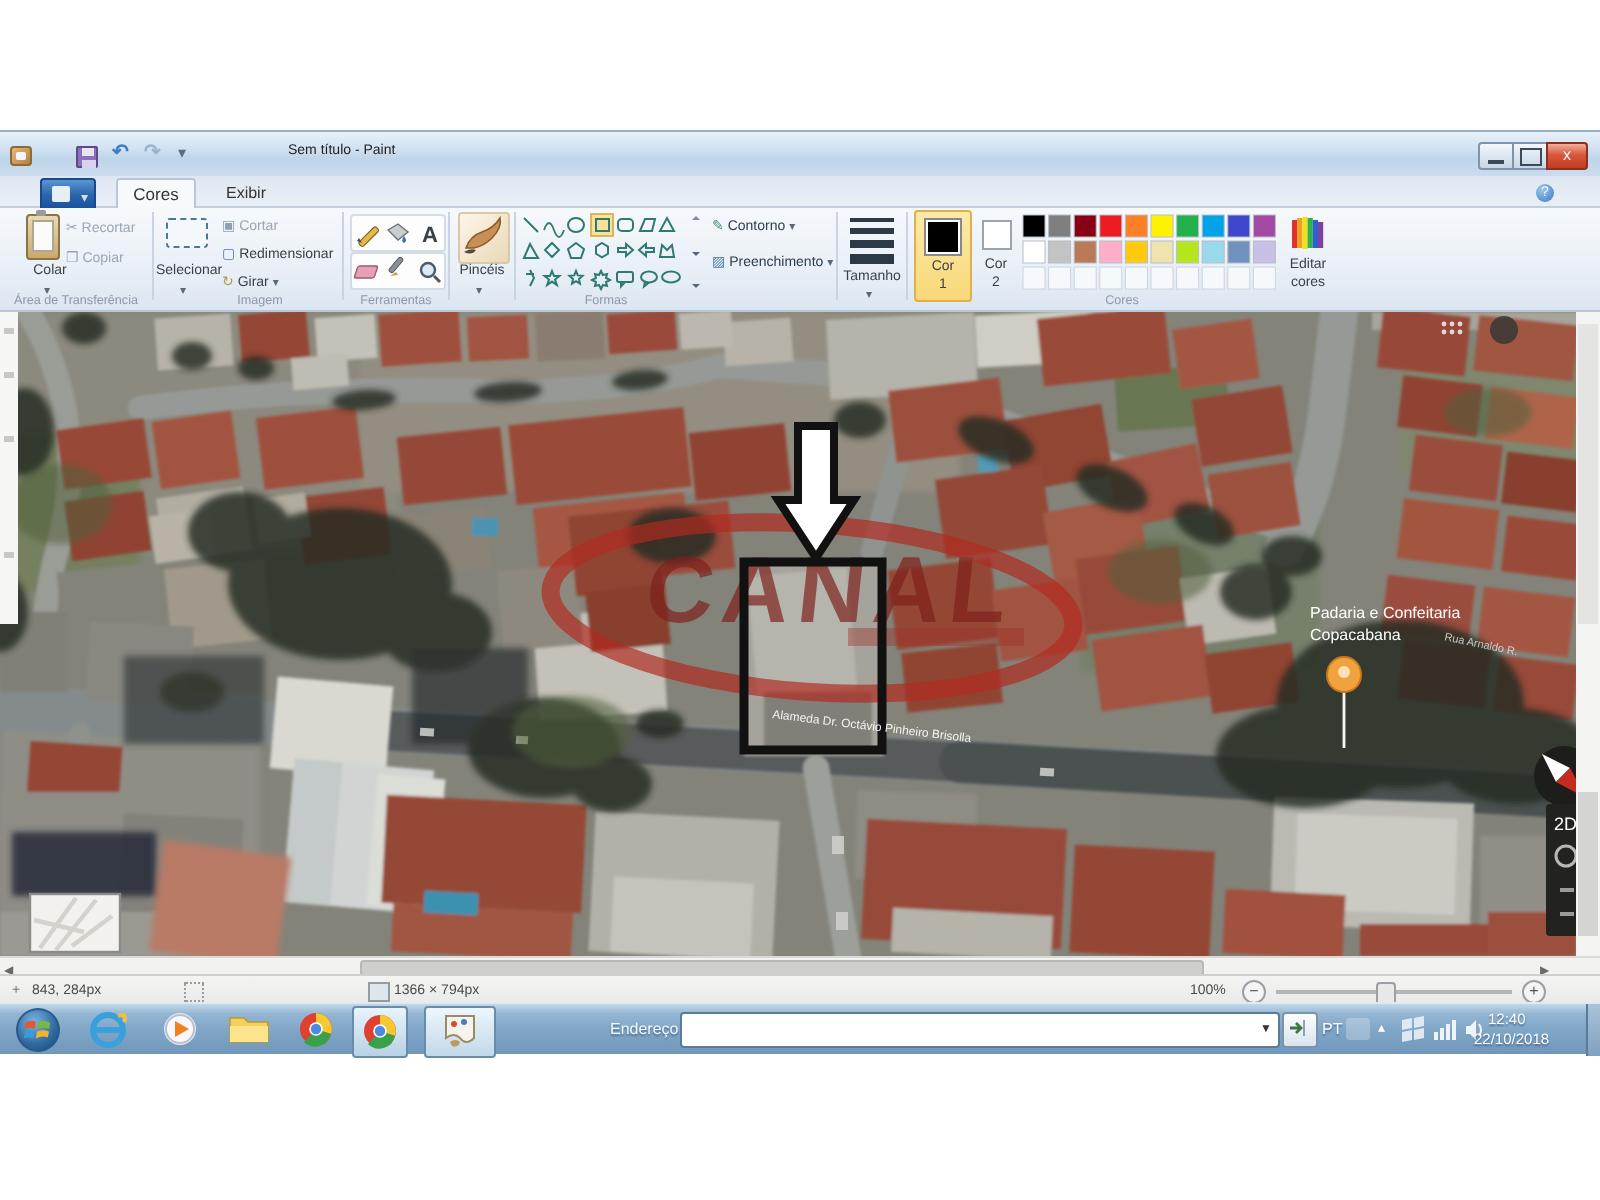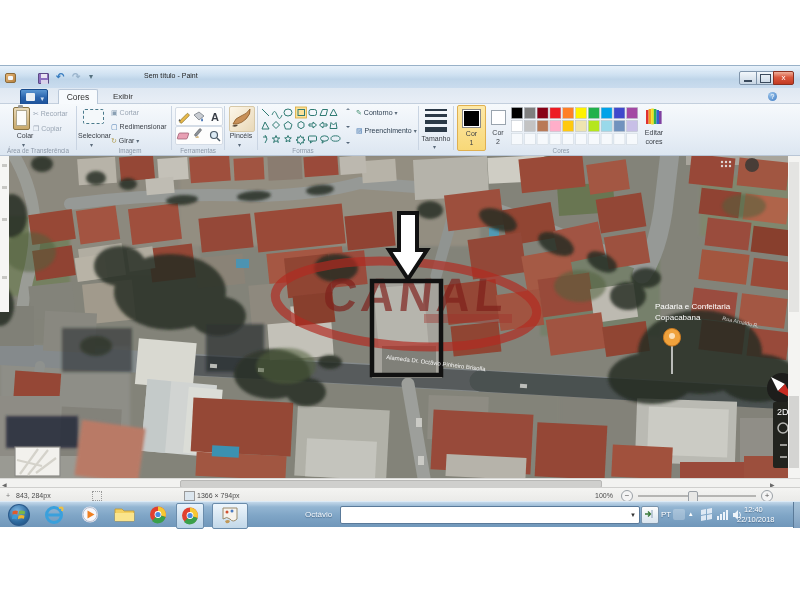--- a/index.html
+++ b/index.html
@@ -591,21 +591,21 @@
 
   <div style="position:absolute;left:212px;top:1px;width:34px;height:24px;background:linear-gradient(180deg,#eef6fc,#c2d8e9);border:1px solid #6a8cab;border-radius:2px;">
     <svg style="position:absolute;left:8px;top:2px;" width="18" height="19" viewBox="0 0 18 19">
         <path d="M2 2 L16 2 L16 13 Q12 17 9 13 Q6 10 2 13 Z" fill="#f6f3ec" stroke="#9a8a6a" stroke-width="1"></path>
         <path d="M4 15 Q7 13 9 15 Q8 18 5 17 Z" fill="#c09858"></path>
         <circle cx="6" cy="6" r="1.5" fill="#d05030"></circle>
         <circle cx="11" cy="5" r="1.5" fill="#4a7ac0"></circle>
       </svg>
   </div>
 
-  <div style="position:absolute;left:305px;top:8px;font-size:8px;color:#f4f8fc;text-shadow:0 1px 1px #4a6a8a;">Octávio</div>
+  <div style="position:absolute;left:305px;top:8px;font-size:8px;color:#f4f8fc;text-shadow:0 1px 1px #4a6a8a;">Endereço</div>
 
   <div style="position:absolute;left:340px;top:4px;width:298px;height:16px;background:#fff;border:1px solid #5a7a9a;border-radius:2px;">
     <div style="position:absolute;right:3px;top:5px;font-size:6px;color:#333;">▼</div>
   </div>
 
   <div style="position:absolute;left:641px;top:4px;width:16px;height:16px;background:linear-gradient(180deg,#fdfdfd,#d8e4ee);border:1px solid #7a94ac;border-radius:2px;">
       <svg width="14" height="14" viewBox="0 0 14 14" style="position:absolute;left:0px;top:0px;">
         <path d="M3 7 L8 7 M6 4.5 L8.5 7 L6 9.5" stroke="#3a7a3a" stroke-width="1.4" fill="none"></path>
         <path d="M10 3 L10 11" stroke="#88a0b8" stroke-width="1"></path>
       </svg>

